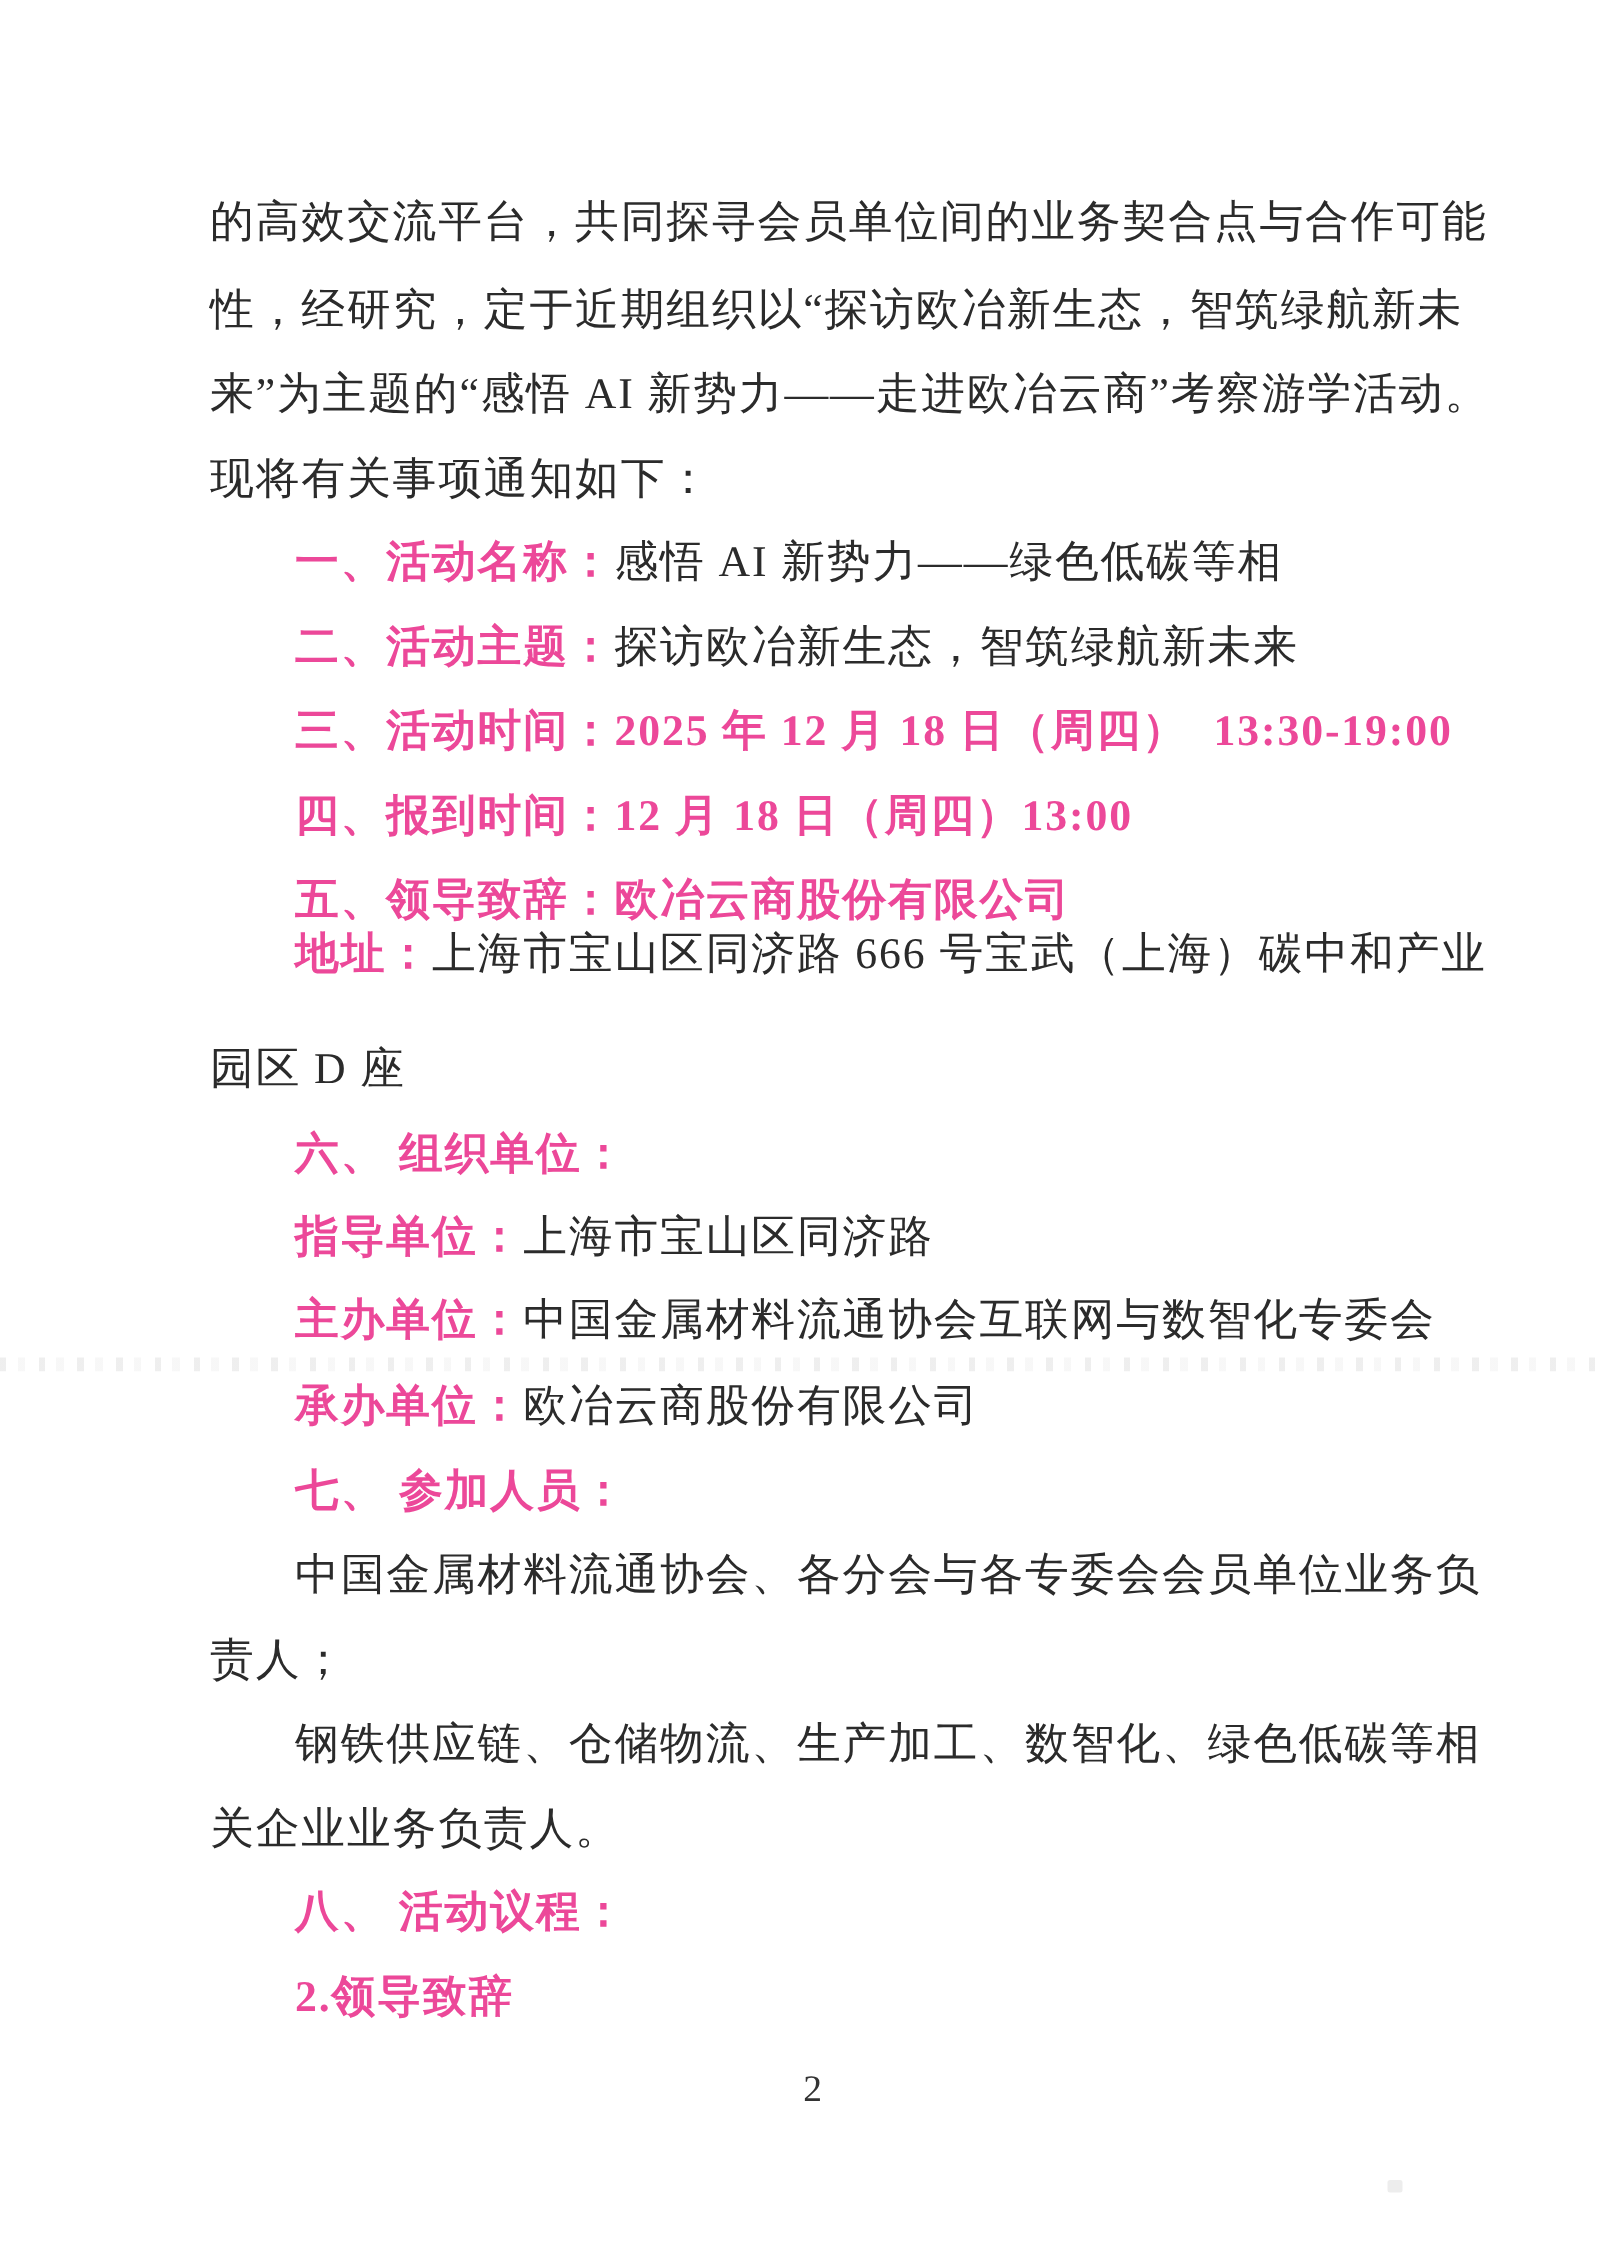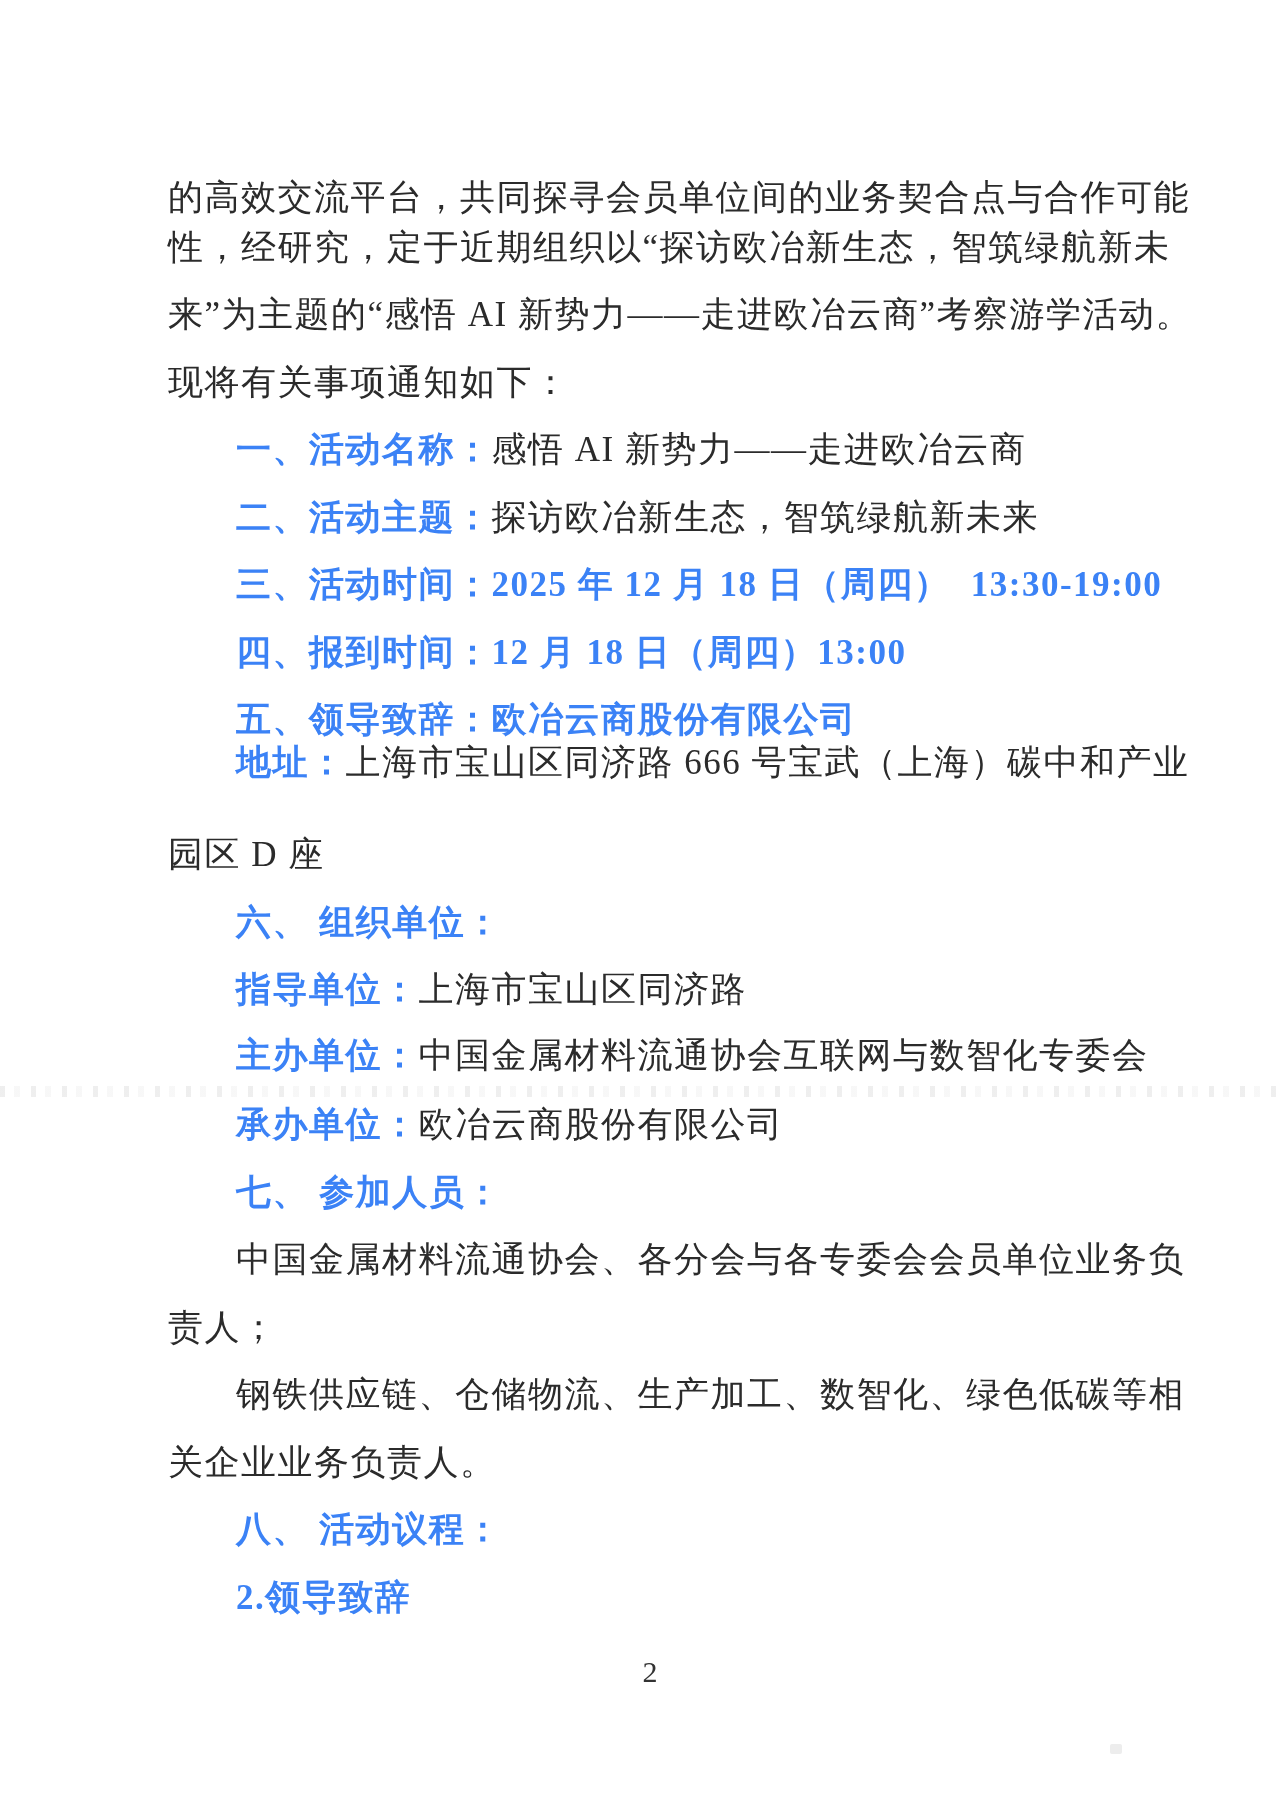--- a/index.html
+++ b/index.html
@@ -25,21 +25,21 @@
     white-space: pre;
   }
   .line.indent {
     left: 236px;
   }
   .r {
     font-weight: normal;
   }
   .b {
     font-weight: bold;
-    color: #3b82f6;
+    color: #ec4899;
   }
   .page-number {
     position: absolute;
     top: 1655px;
     left: 10px;
     width: 1280px;
     text-align: center;
     font-size: 30px;
     color: #333333;
     letter-spacing: 0;
@@ -67,25 +67,25 @@
     height: 10px;
     background: #ededed;
     border-radius: 2px;
   }
 </style>
 </head>
 <body>
 
 <div class="page">
   <div id="doc-lines">
-      <div class="line" style="top: 176px;"><span class="r">的高效交流平台，共同探寻会员单位间的业务契合点与合作可能</span></div>
+      <div class="line" style="top: 156px;"><span class="r">的高效交流平台，共同探寻会员单位间的业务契合点与合作可能</span></div>
       <div class="line" style="top: 225.5px;"><span class="r">性，经研究，定于近期组织以“探访欧冶新生态，智筑绿航新未</span></div>
       <div class="line" style="top: 293px;"><span class="r">来”为主题的“感悟 AI 新势力——走进欧冶云商”考察游学活动。</span></div>
       <div class="line" style="top: 360.5px;"><span class="r">现将有关事项通知如下：</span></div>
-      <div class="line indent" style="top: 428px;"><span class="b">一、活动名称：</span><span class="r">感悟 AI 新势力——走进欧冶云商</span></div>
+      <div class="line indent" style="top: 428px;"><span class="b">一、活动名称：</span><span class="r">感悟 AI 新势力——绿色低碳等相</span></div>
       <div class="line indent" style="top: 495.5px;"><span class="b">二、活动主题：</span><span class="r">探访欧冶新生态，智筑绿航新未来</span></div>
       <div class="line indent" style="top: 563px;"><span class="b">三、活动时间：</span><span class="b">2025 年 12 月 18 日（周四）  13:30-19:00</span></div>
       <div class="line indent" style="top: 630.5px;"><span class="b">四、报到时间：</span><span class="b">12 月 18 日（周四）13:00</span></div>
       <div class="line indent" style="top: 698px;"><span class="b">五、领导致辞：</span><span class="b">欧冶云商股份有限公司</span></div>
       <div class="line indent" style="top: 741px;"><span class="b">地址：</span><span class="r">上海市宝山区同济路 666 号宝武（上海）碳中和产业</span></div>
       <div class="line" style="top: 833px;"><span class="r">园区 D 座</span></div>
       <div class="line indent" style="top: 900.5px;"><span class="b">六、 组织单位：</span></div>
       <div class="line indent" style="top: 968px;"><span class="b">指导单位：</span><span class="r">上海市宝山区同济路</span></div>
       <div class="line indent" style="top: 1035.5px; font-family: Liberation Mono, monospace;"><span class="b">主办单位：</span><span class="r">中国金属材料流通协会互联网与数智化专委会</span></div>
       <div class="line indent" style="top: 1103px;"><span class="b">承办单位：</span><span class="r">欧冶云商股份有限公司</span></div>

